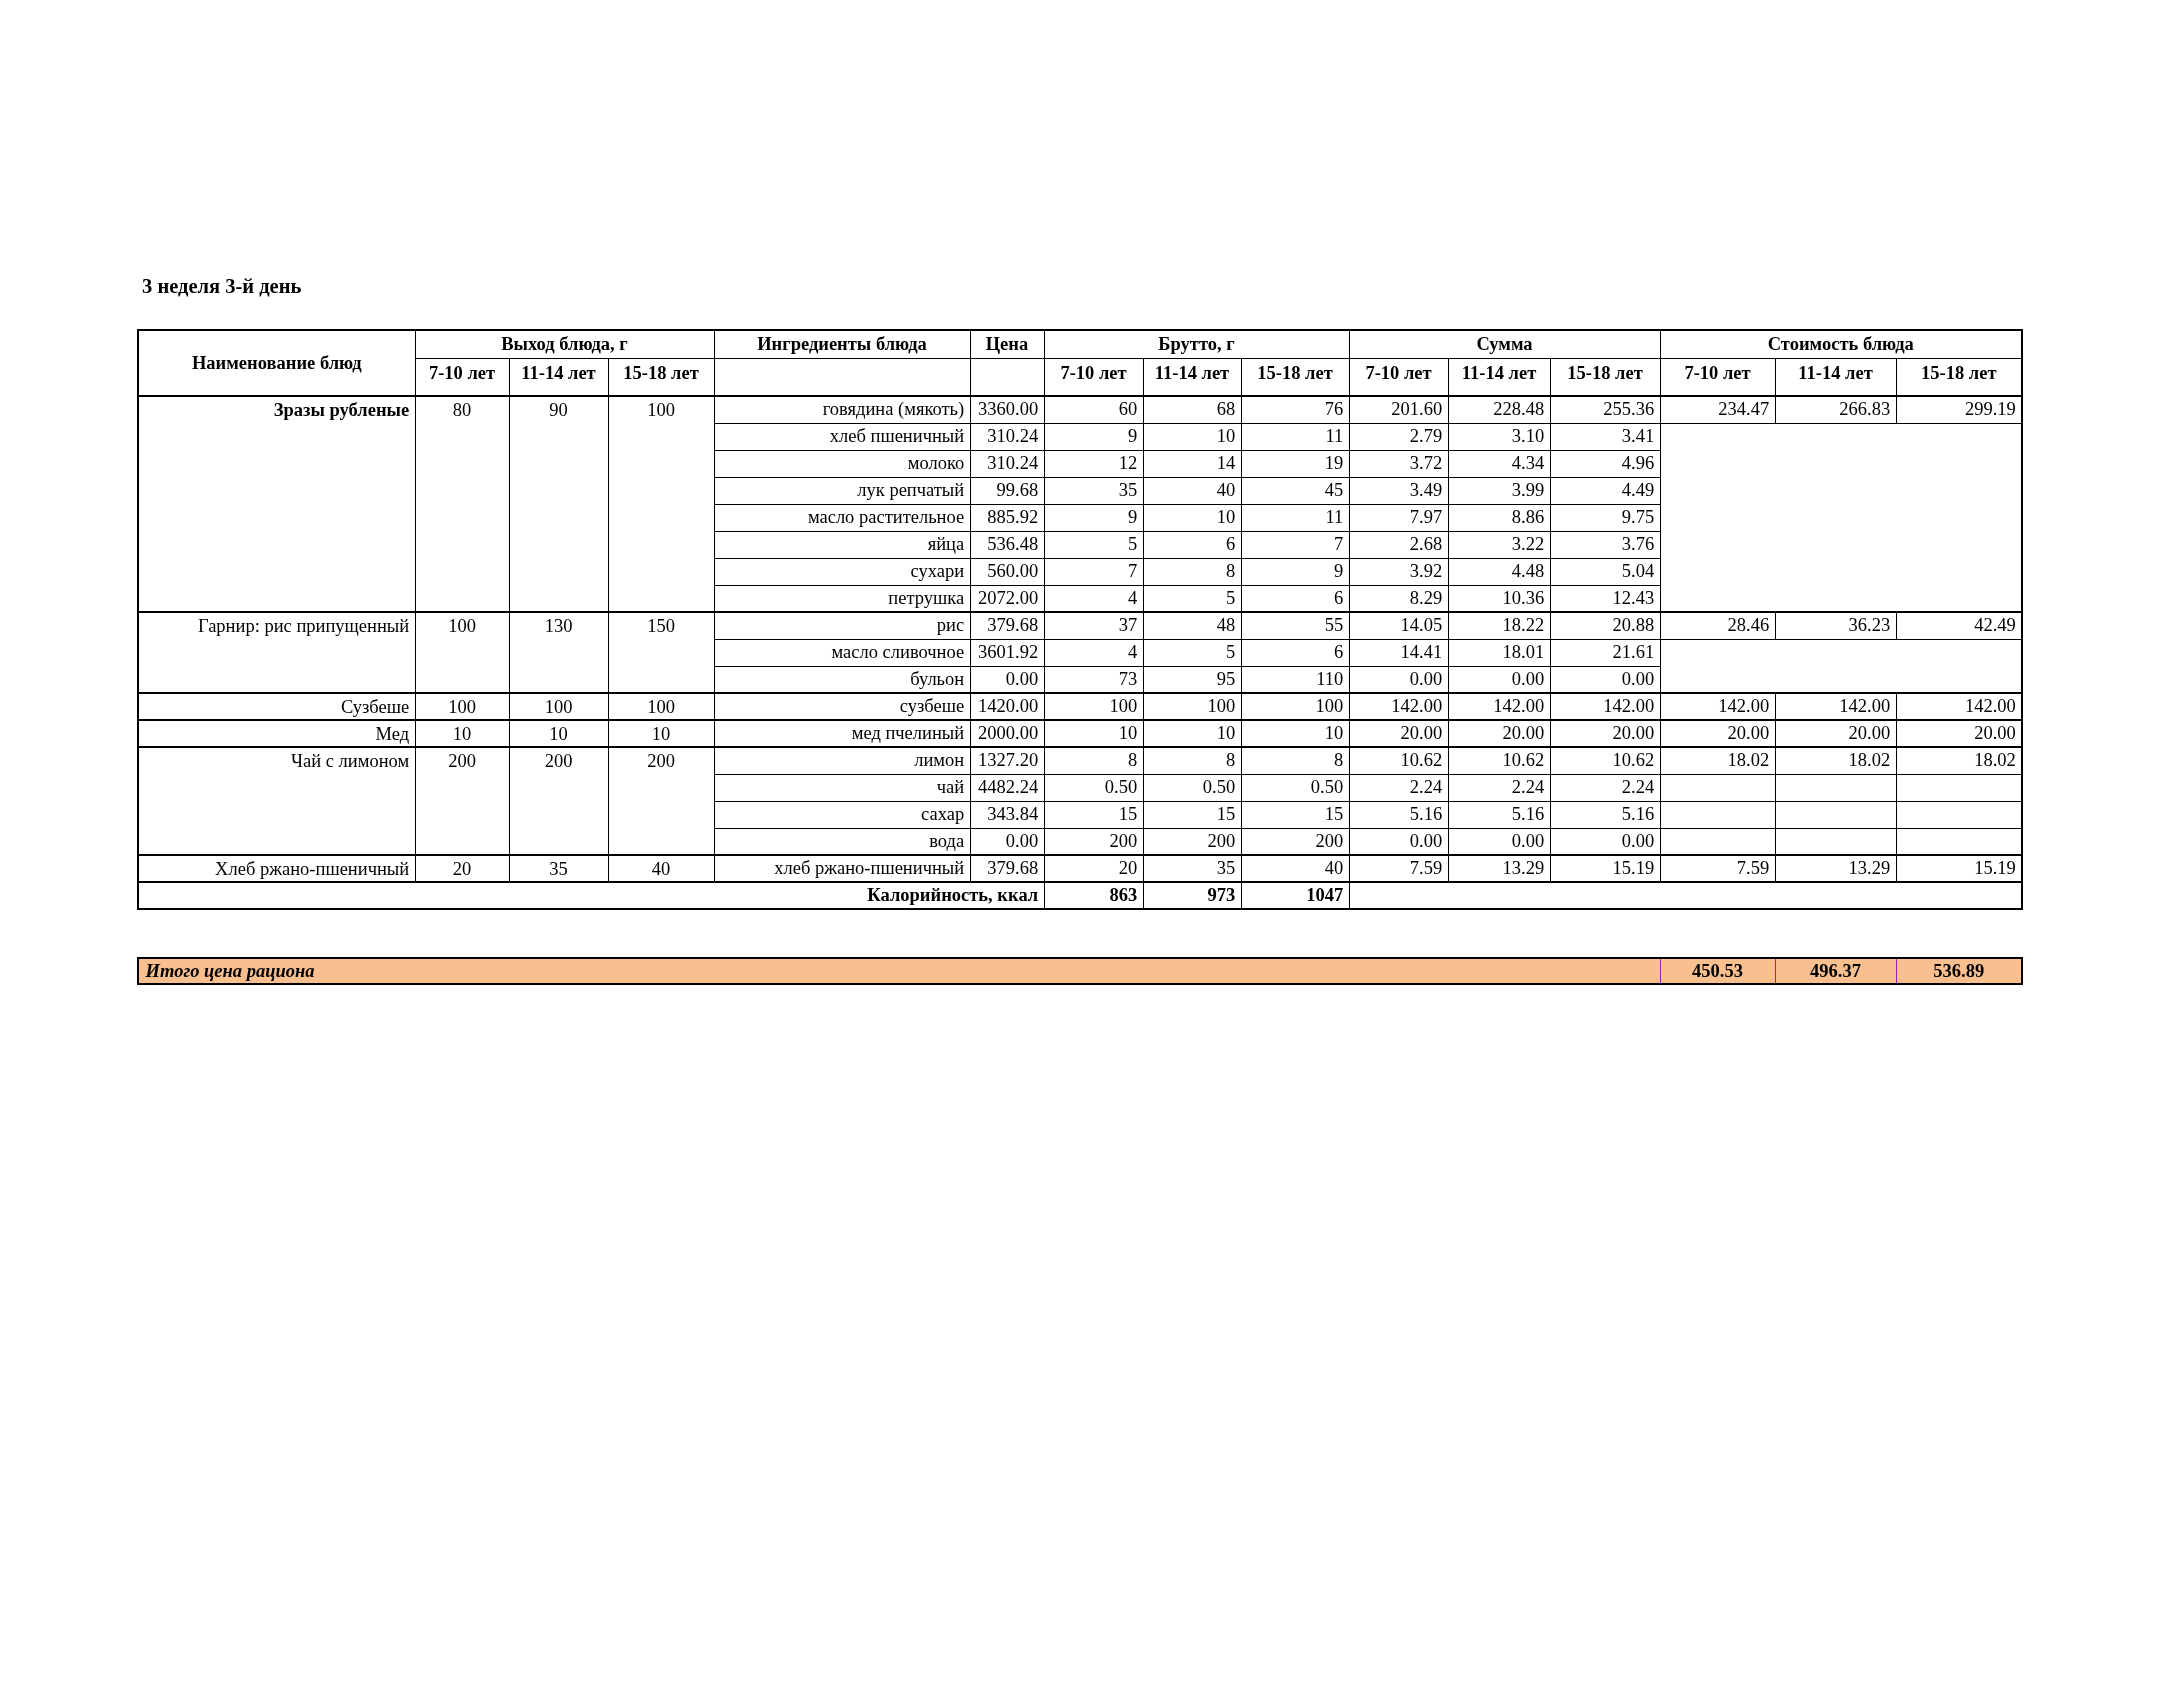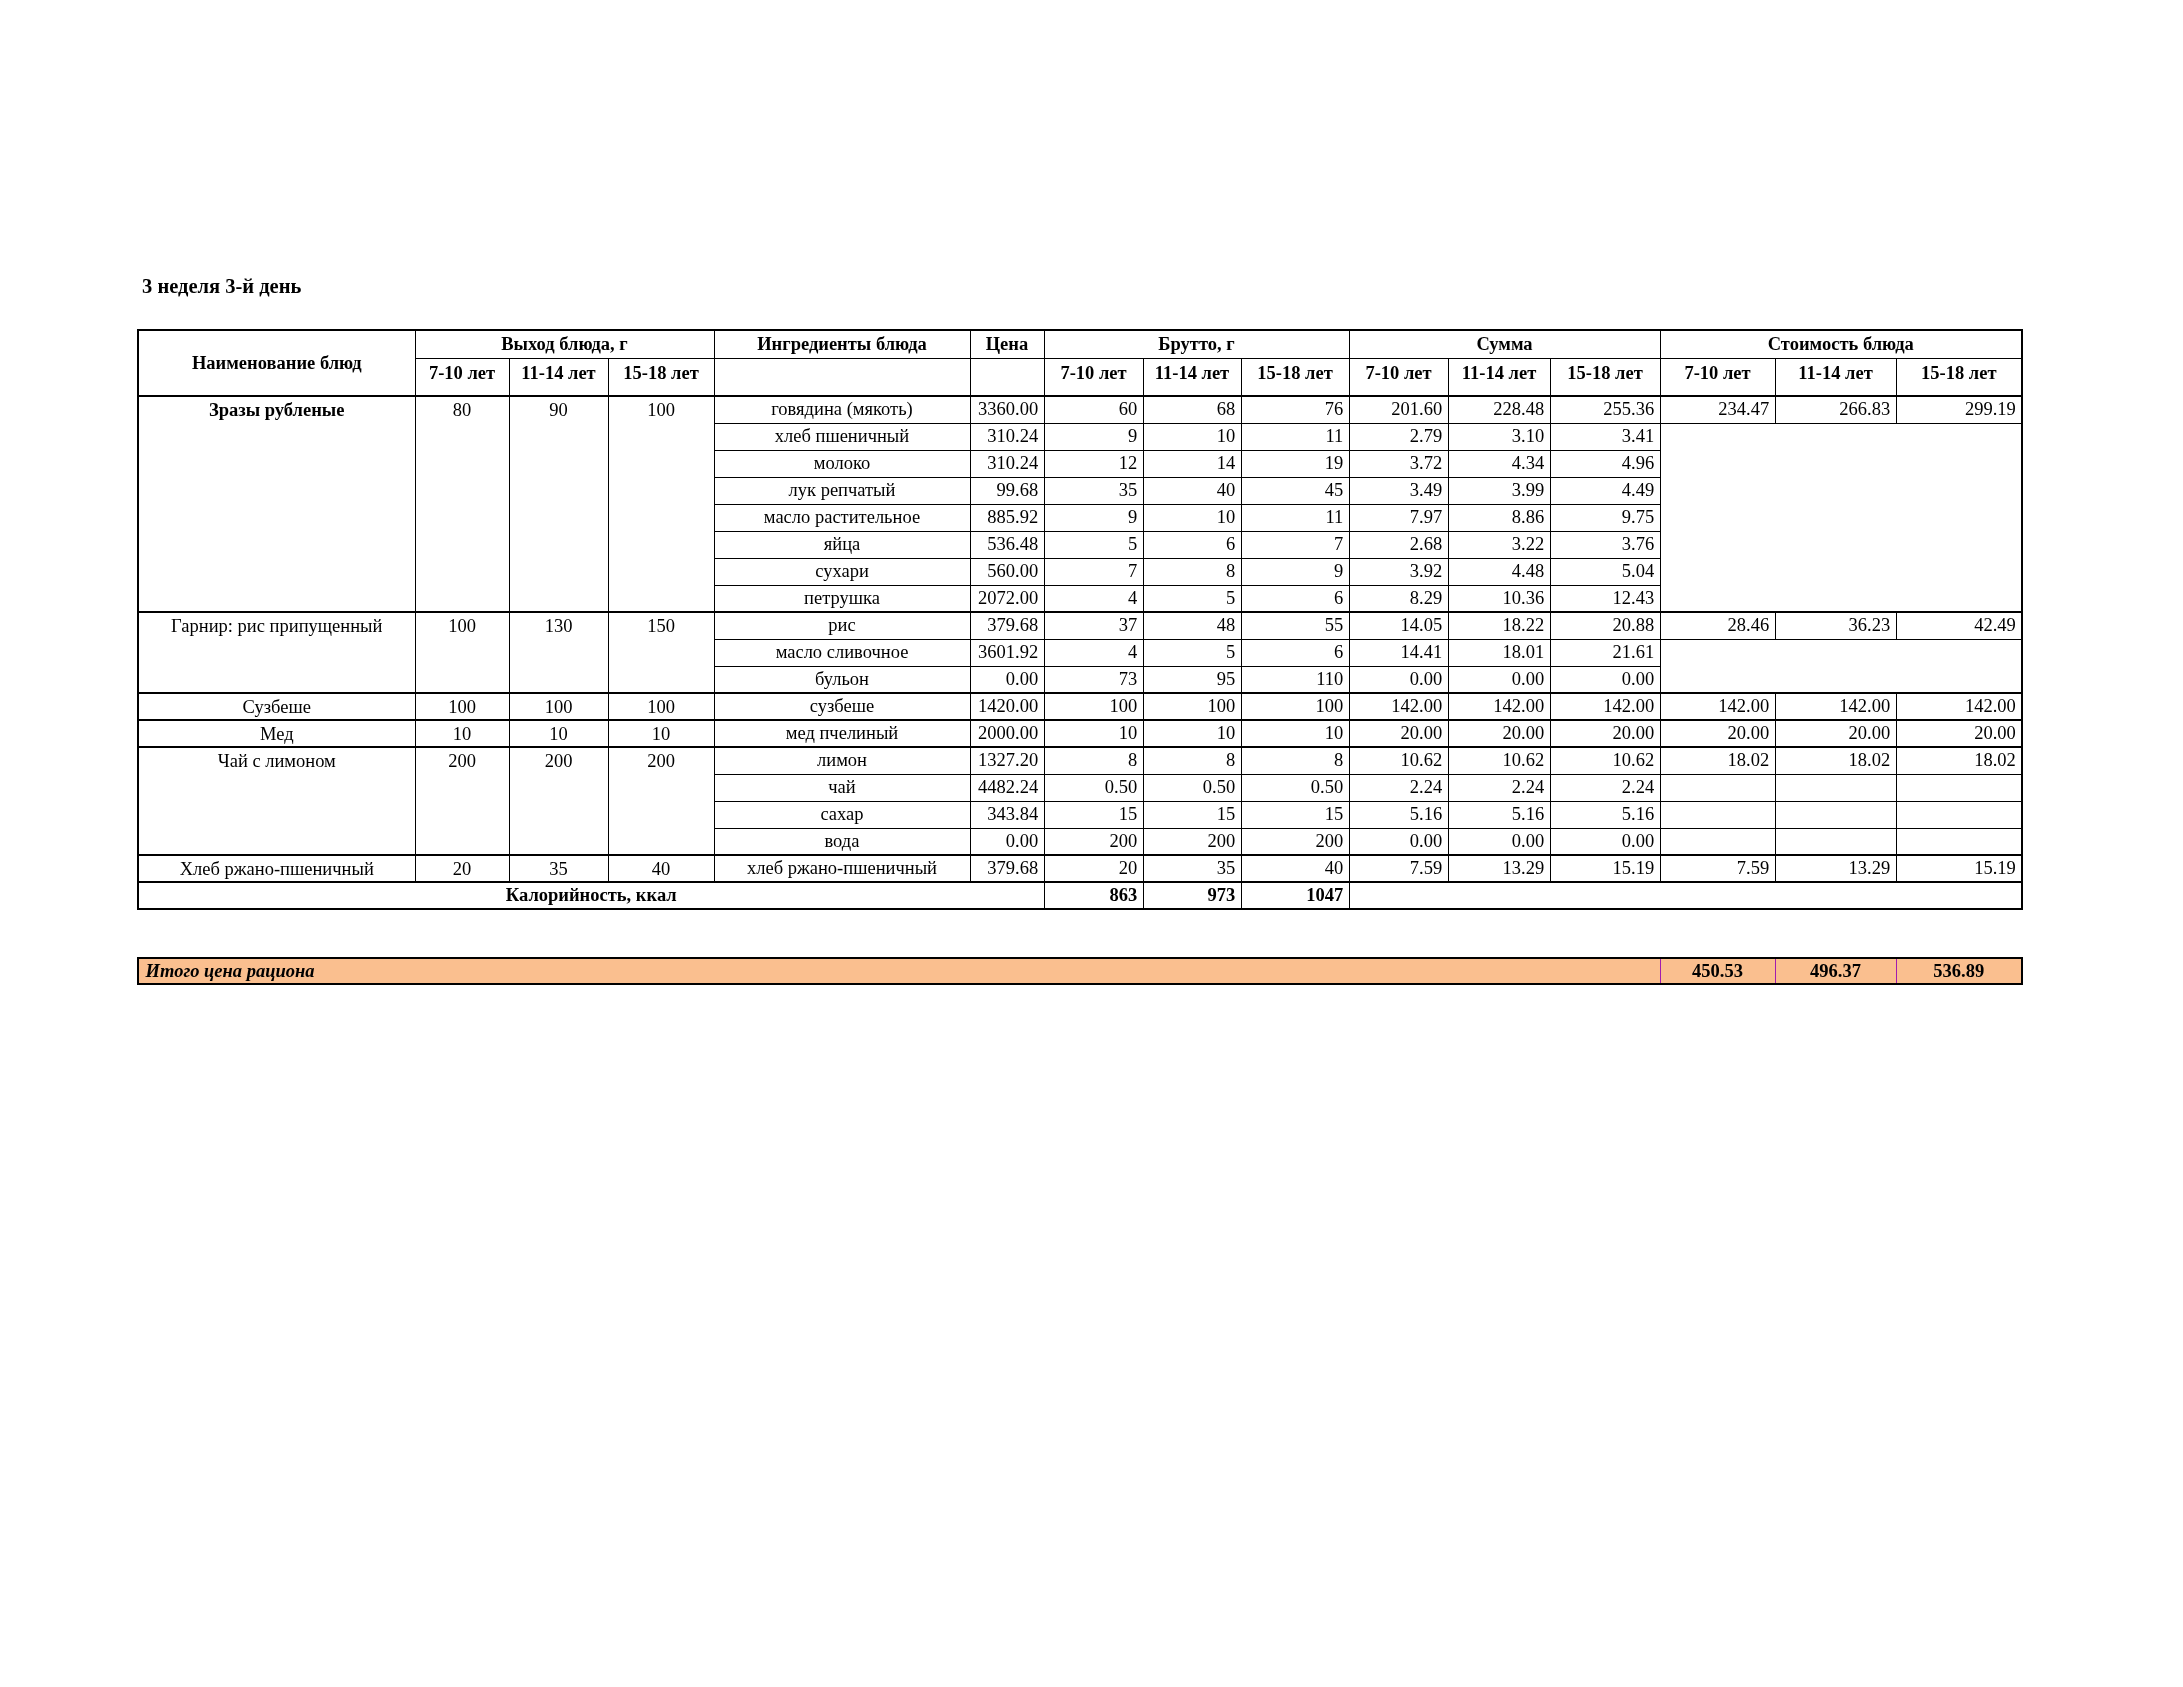--- a/index.html
+++ b/index.html
@@ -28,21 +28,21 @@
     overflow: hidden; white-space: nowrap;
     vertical-align: middle;
   }
   #main-table thead th { font-weight: bold; text-align: center; }
   #main-table thead tr.hrow-1 th { height: 28px; }
   #main-table thead tr.hrow-2 th { height: 38px; vertical-align: top; padding-top: 4px; }
   #main-table thead th.th-name { vertical-align: middle; }
   #main-table tbody td { height: 27px; }
   #main-table tbody tr.group td { border-top: 2px solid #000; }
   #main-table thead tr.hrow-2 th { border-bottom: 2px solid #000; }
-  .al { text-align: center; margin-left: 40px; }
+  .al { text-align: right; margin-left: 40px; }
   .ar { text-align: right; }
   .ac { text-align: center; }
   .bold { font-weight: bold; }
   .vtop { vertical-align: top !important; padding-top: 3.3px !important; }
   #summary-table {
     position: absolute; left: 137px; top: 957px;
     width: 1884px;
     border: 2px solid #000;
   }
   #summary-table td {

